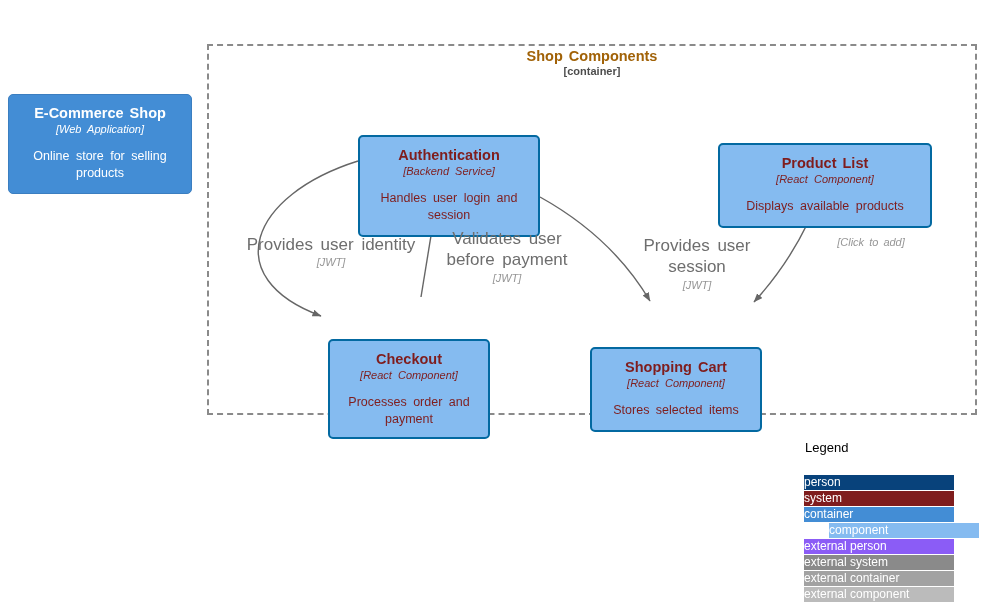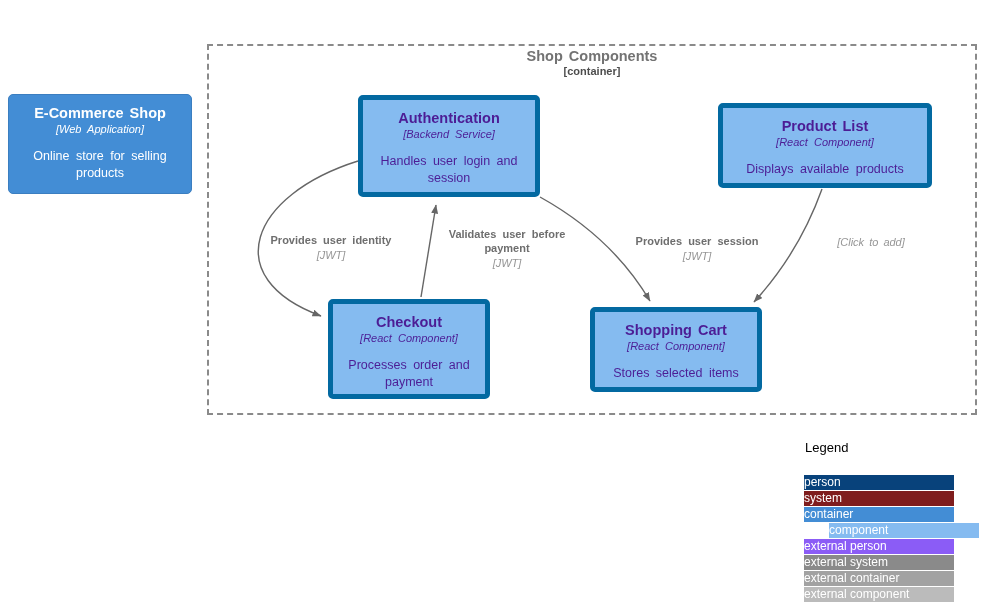--- a/index.html
+++ b/index.html
@@ -1,35 +1,35 @@
 <!DOCTYPE html>
 <html><head>
 <meta charset="utf-8">
 <style>
   html,body{margin:0;padding:0;background:#fff;font-family:"Liberation Sans",sans-serif;}
   .canvas{position:relative;width:984px;height:614px;background:#fff;overflow:hidden;}
   svg.edges{position:absolute;left:0;top:0;width:984px;height:614px;pointer-events:none;}
 
   .node{position:absolute;border-radius:5px;box-sizing:border-box;text-align:center;}
   .node-container{background:#438DD5;color:#fff;border:1px solid #3B7EC0;}
-  .node-component{background:#85BBF0;color:#4c1d95;border:5px solid #0369a1;}
+  .node-component{background:#85BBF0;color:#7f1d1d;border:2px solid #0369a1;margin-top:40px;}
   .node-title{font-weight:bold;font-size:14.5px;word-spacing:2px;line-height:1.2;}
   .node-subtitle{font-style:italic;font-size:11px;word-spacing:3px;margin-top:1px;}
   .node-desc{font-size:12.5px;word-spacing:3px;margin-top:13px;line-height:1.3;}
   .node-inner{padding:10px 6px 6px 6px;}
 
   .boundary{position:absolute;left:207px;top:44px;width:770px;height:371px;
     border:2px dashed #8A8A8A;box-sizing:border-box;}
   .boundary-title{position:absolute;left:207px;top:48px;width:770px;text-align:center;
-    font-weight:bold;font-size:14.5px;color:#737373;word-spacing:2px;}
+    font-weight:bold;font-size:14.5px;color:#a16207;word-spacing:2px;}
   .boundary-subtitle{position:absolute;left:207px;top:65px;width:770px;text-align:center;
     font-weight:bold;font-size:11px;color:#4d4d4d;}
 
   .edge-label{position:absolute;transform:translateX(-50%);text-align:center;width:170px;}
-  .edge-label .lbl{font-weight:bold;font-size:11px;color:#6E6E6E;word-spacing:3px;line-height:1.25;}
+  .edge-label .lbl{font-weight:normal;font-size:17px;color:#6E6E6E;word-spacing:3px;line-height:1.25;}
   .edge-label .sub{font-style:italic;font-size:11px;color:#969696;margin-top:1px;word-spacing:2px;}
   .edge-label.narrow{width:150px;}
 
   .legend{position:absolute;left:804px;top:440px;width:160px;}
   .legend-title{font-weight:normal;font-size:13px;color:#000;margin-bottom:20px;padding-left:1px;}
   .legend-row{width:150px;height:15px;line-height:15px;margin-bottom:1px;
     color:#fff;font-size:12px;box-sizing:border-box;overflow:hidden;}
 </style>
 </head>
 <body>

